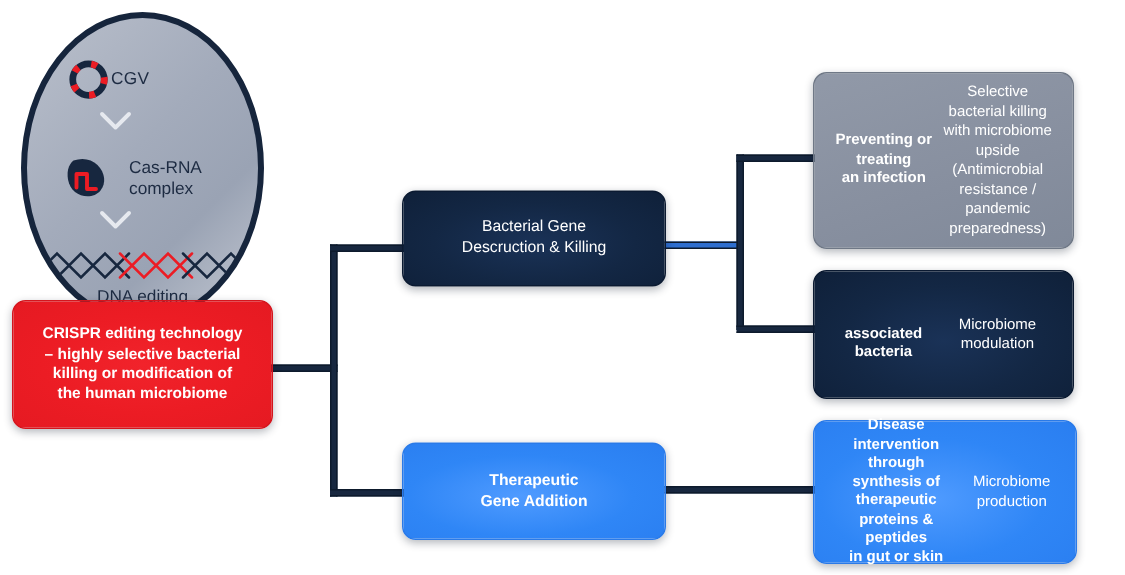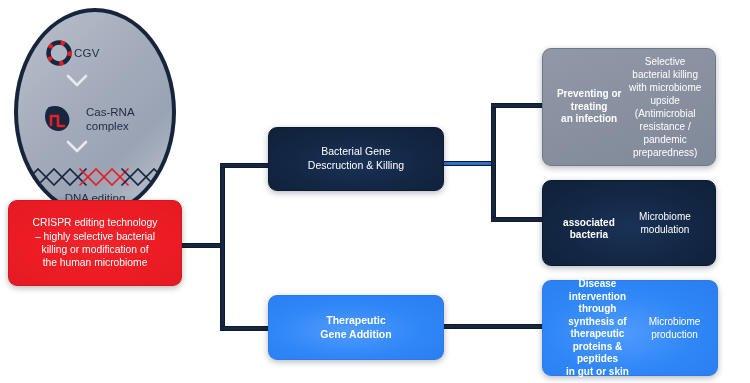--- a/index.html
+++ b/index.html
@@ -51,20 +51,21 @@
   }
   .box .hd{font-weight:bold;line-height:1.25;}
   .box .bd{line-height:1.3;}
   .gap{height:9px;}
 
   .box-red{
     left:8px;top:200px;width:174px;height:86px;
     background:radial-gradient(ellipse at 50% 50%,#f1232b 0%,#ec1c24 55%,#e51a22 100%);
     border:1px solid #d4161e;
     font-size:10.3px;
+    font-weight:bold;
   }
   .box-navy{
     background:radial-gradient(ellipse at 50% 55%,#1a3257 0%,#132744 55%,#0f2039 100%);
     border:1px solid #0b1a31;
   }
   .box-blue{
     background:radial-gradient(ellipse at 45% 55%,#4f9bff 0%,#2f86f6 55%,#2a7ef0 100%);
     border:1px solid #2a7ae8;
   }
   .box-gray{

